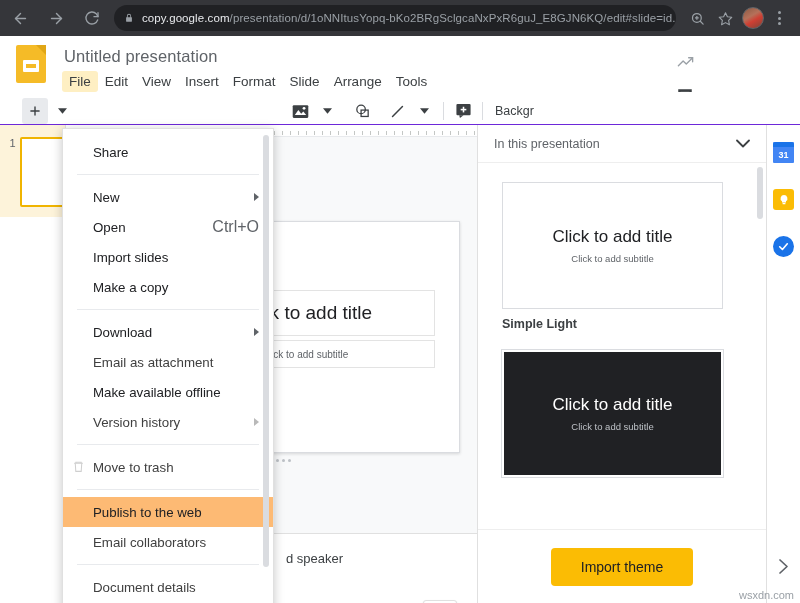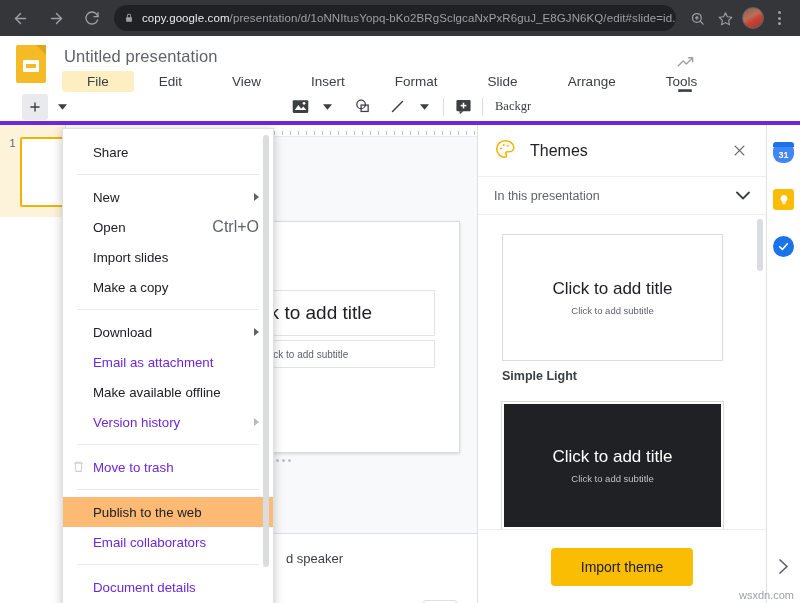--- a/index.html
+++ b/index.html
@@ -68,21 +68,21 @@
     content:""; position:absolute; left:3px; top:4px; width:10px; height:4px; background:#f5bb27;
   }
   .doc-title {
     position:absolute; left:64px; top:11px;
     font-size:16.5px; color:#5f6368; letter-spacing:0.1px;
   }
   .menubar {
     position:absolute; left:62px; top:34px; display:flex; align-items:center; height:22px;
   }
   .menu-item {
-    font-size:13.5px; color:#3c4043; padding:3px 25px; border-radius:3px;
+    font-size:13.5px; color:#3c4043; padding:3px 7px; border-radius:3px;
     cursor:default; white-space:nowrap;
   }
   .menu-item.active { background:#feefc3; }
 
   .header-right {
     position:absolute; right:8px; top:9px; display:flex; gap:0px;flex-direction:column;
   }
   .hdr-ico-btn {
     width:34px; height:34px; display:flex; align-items:center; justify-content:center;
     border-radius:50%; color:#5f6368;
@@ -112,22 +112,22 @@
     width:12px;height:12px;border-radius:50%; background:#e8a98e;
   }
   .avatar-hdr::after{
     content:""; position:absolute; left:50%; bottom:-2px; transform:translateX(-50%);
     width:22px;height:13px;border-radius:8px 8px 0 0; background:#d1405e;
   }
 
   
   .toolbar {
     position:absolute; left:0; top:56px; width:800px; height:33px;
-    background:#fff; border-bottom:4px solid #6d28d9;
-    display:flex; align-items:center;font-family:Liberation Serif, serif;
+    background:#fff; border-bottom:1px solid #6d28d9;
+    display:flex; align-items:flex-end;
   }
   .tb-group{display:flex;align-items:center;}
   .tb-btn {
     height:26px; min-width:26px; display:flex; align-items:center; justify-content:center;
     color:#3c4043; border-radius:3px; padding:0 3px;
   }
   .tb-btn.boxed { background:#e8eaed; border-radius:3px; padding:0 4px;}
   .tb-caret { margin-left:1px; }
   .tb-sep { width:1px; height:18px; background:#dadce0; margin:0 6px; }
   .tb-text { font-size:12.5px; color:#3c4043; padding:0 6px; white-space:nowrap;}
@@ -199,21 +199,21 @@
   
   .file-menu {
     position:absolute; left:62px; top:92px; width:212px; height:511px;
     background:#fff; border:1px solid #e0e0e0; box-shadow:0 2px 10px rgba(0,0,0,.22);
     overflow:hidden; z-index:40;
   }
   .mi {
     position:relative; height:30px; display:flex; align-items:center;
     padding-left:30px; font-size:13.3px; color:#202124; white-space:nowrap;
   }
-  .mi.disabled { color:#6d28d9; }
+  .mi.disabled { color:#404040; }
   .mi .accel { position:absolute; right:14px; font-size:16px; color:#5f6368; }
   .mi .sub-arrow {
     position:absolute; right:14px; width:0;height:0;
     border-left:5px solid #5f6368; border-top:4px solid transparent; border-bottom:4px solid transparent;
   }
   .mi .lead-ico { position:absolute; left:9px; top:7px; color:#bdbdbd; }
   .mi-sep { height:1px; background:#e8eaed; margin:7px 14px; }
   .mi.hot { background:#fdba74; }
   .menu-scroll {
     position:absolute; right:4px; top:6px; width:6px; height:432px;
@@ -262,21 +262,21 @@
     background:#fbbc04; color:#202124; font-size:14px;
     padding:11px 30px; border-radius:4px; white-space:nowrap;
   }
 
   
   .side-rail {
     position:absolute; right:0; top:89px; width:34px; bottom:0;
     background:#fff; border-left:1px solid #e0e0e0; z-index:35;
     display:flex; flex-direction:column; align-items:center; padding-top:17px; gap:26px;
   }
-  .rail-ico { width:21px; height:21px; border-radius:9px; position:relative; }
+  .rail-ico { width:21px; height:21px; border-radius:1px; position:relative; }
   .ico-cal { background:#4285f4; display:flex; align-items:flex-end; justify-content:center; }
   .ico-cal::before{ content:""; position:absolute; left:0; top:0; right:0; height:5px; background:#1a73e8; border-radius:3px 3px 0 0;}
   .ico-cal span{ font-size:9px; color:#fff; font-weight:bold; line-height:16px; }
   .ico-keep { background:#fbbc04; display:flex; align-items:center; justify-content:center; border-radius:3px;}
   .ico-tasks { background:#1a73e8; border-radius:50%; display:flex; align-items:center; justify-content:center;}
   .rail-expand {
     position:absolute; bottom:28px; color:#5f6368; display:flex; align-items:center; justify-content:center;
   }
   .watermark {
     position:absolute; right:6px; bottom:2px; font-size:11px; color:#9aa0a6; z-index:60;
@@ -541,37 +541,20 @@
       <div class="mi hot">Publish to the web</div>
       <div class="mi disabled">Email collaborators</div>
       <div class="mi-sep"></div>
       <div class="mi disabled">Document details</div>
 
       <div class="menu-scroll"></div>
 
     </div>
 
     <div class="themes-panel">
-      <div class="themes-head">
-        <span>
-          <svg width="22" height="22" viewBox="0 0 24 24" fill="none" stroke="#f4b400" stroke-width="1.7">
-            <path d="M12 3a9 9 0 1 0 0 18c1 0 1.8-.8 1.8-1.8 0-.5-.2-.9-.5-1.2-.3-.3-.5-.7-.5-1.2 0-1 .8-1.8 1.8-1.8H17a4.6 4.6 0 0 0 4.6-4.6C21.6 6.2 17.3 3 12 3z"></path>
-            <circle cx="7.6" cy="11.4" r="1.1" fill="#f4b400" stroke="none"></circle>
-            <circle cx="10.6" cy="7.6" r="1.1" fill="#f4b400" stroke="none"></circle>
-            <circle cx="15" cy="8.4" r="1.1" fill="#f4b400" stroke="none"></circle>
-          </svg>
-        </span>
-        <span class="themes-title">Themes</span>
-        <span class="close-x">
-          <svg width="15" height="15" viewBox="0 0 24 24" fill="none" stroke="#5f6368" stroke-width="2" stroke-linecap="round">
-              <line x1="5" y1="5" x2="19" y2="19"></line>
-              <line x1="19" y1="5" x2="5" y2="19"></line>
-            </svg>
-        </span>
-      </div>
 
       <div class="themes-sub">
         <span>In this presentation</span>
         <span class="chev">
           <svg width="14" height="9" viewBox="0 0 14 9" fill="none" stroke="#3c4043" stroke-width="1.8" stroke-linecap="round" stroke-linejoin="round">
               <polyline points="1 1.5 7 7.5 13 1.5"></polyline>
             </svg>
         </span>
       </div>
 

